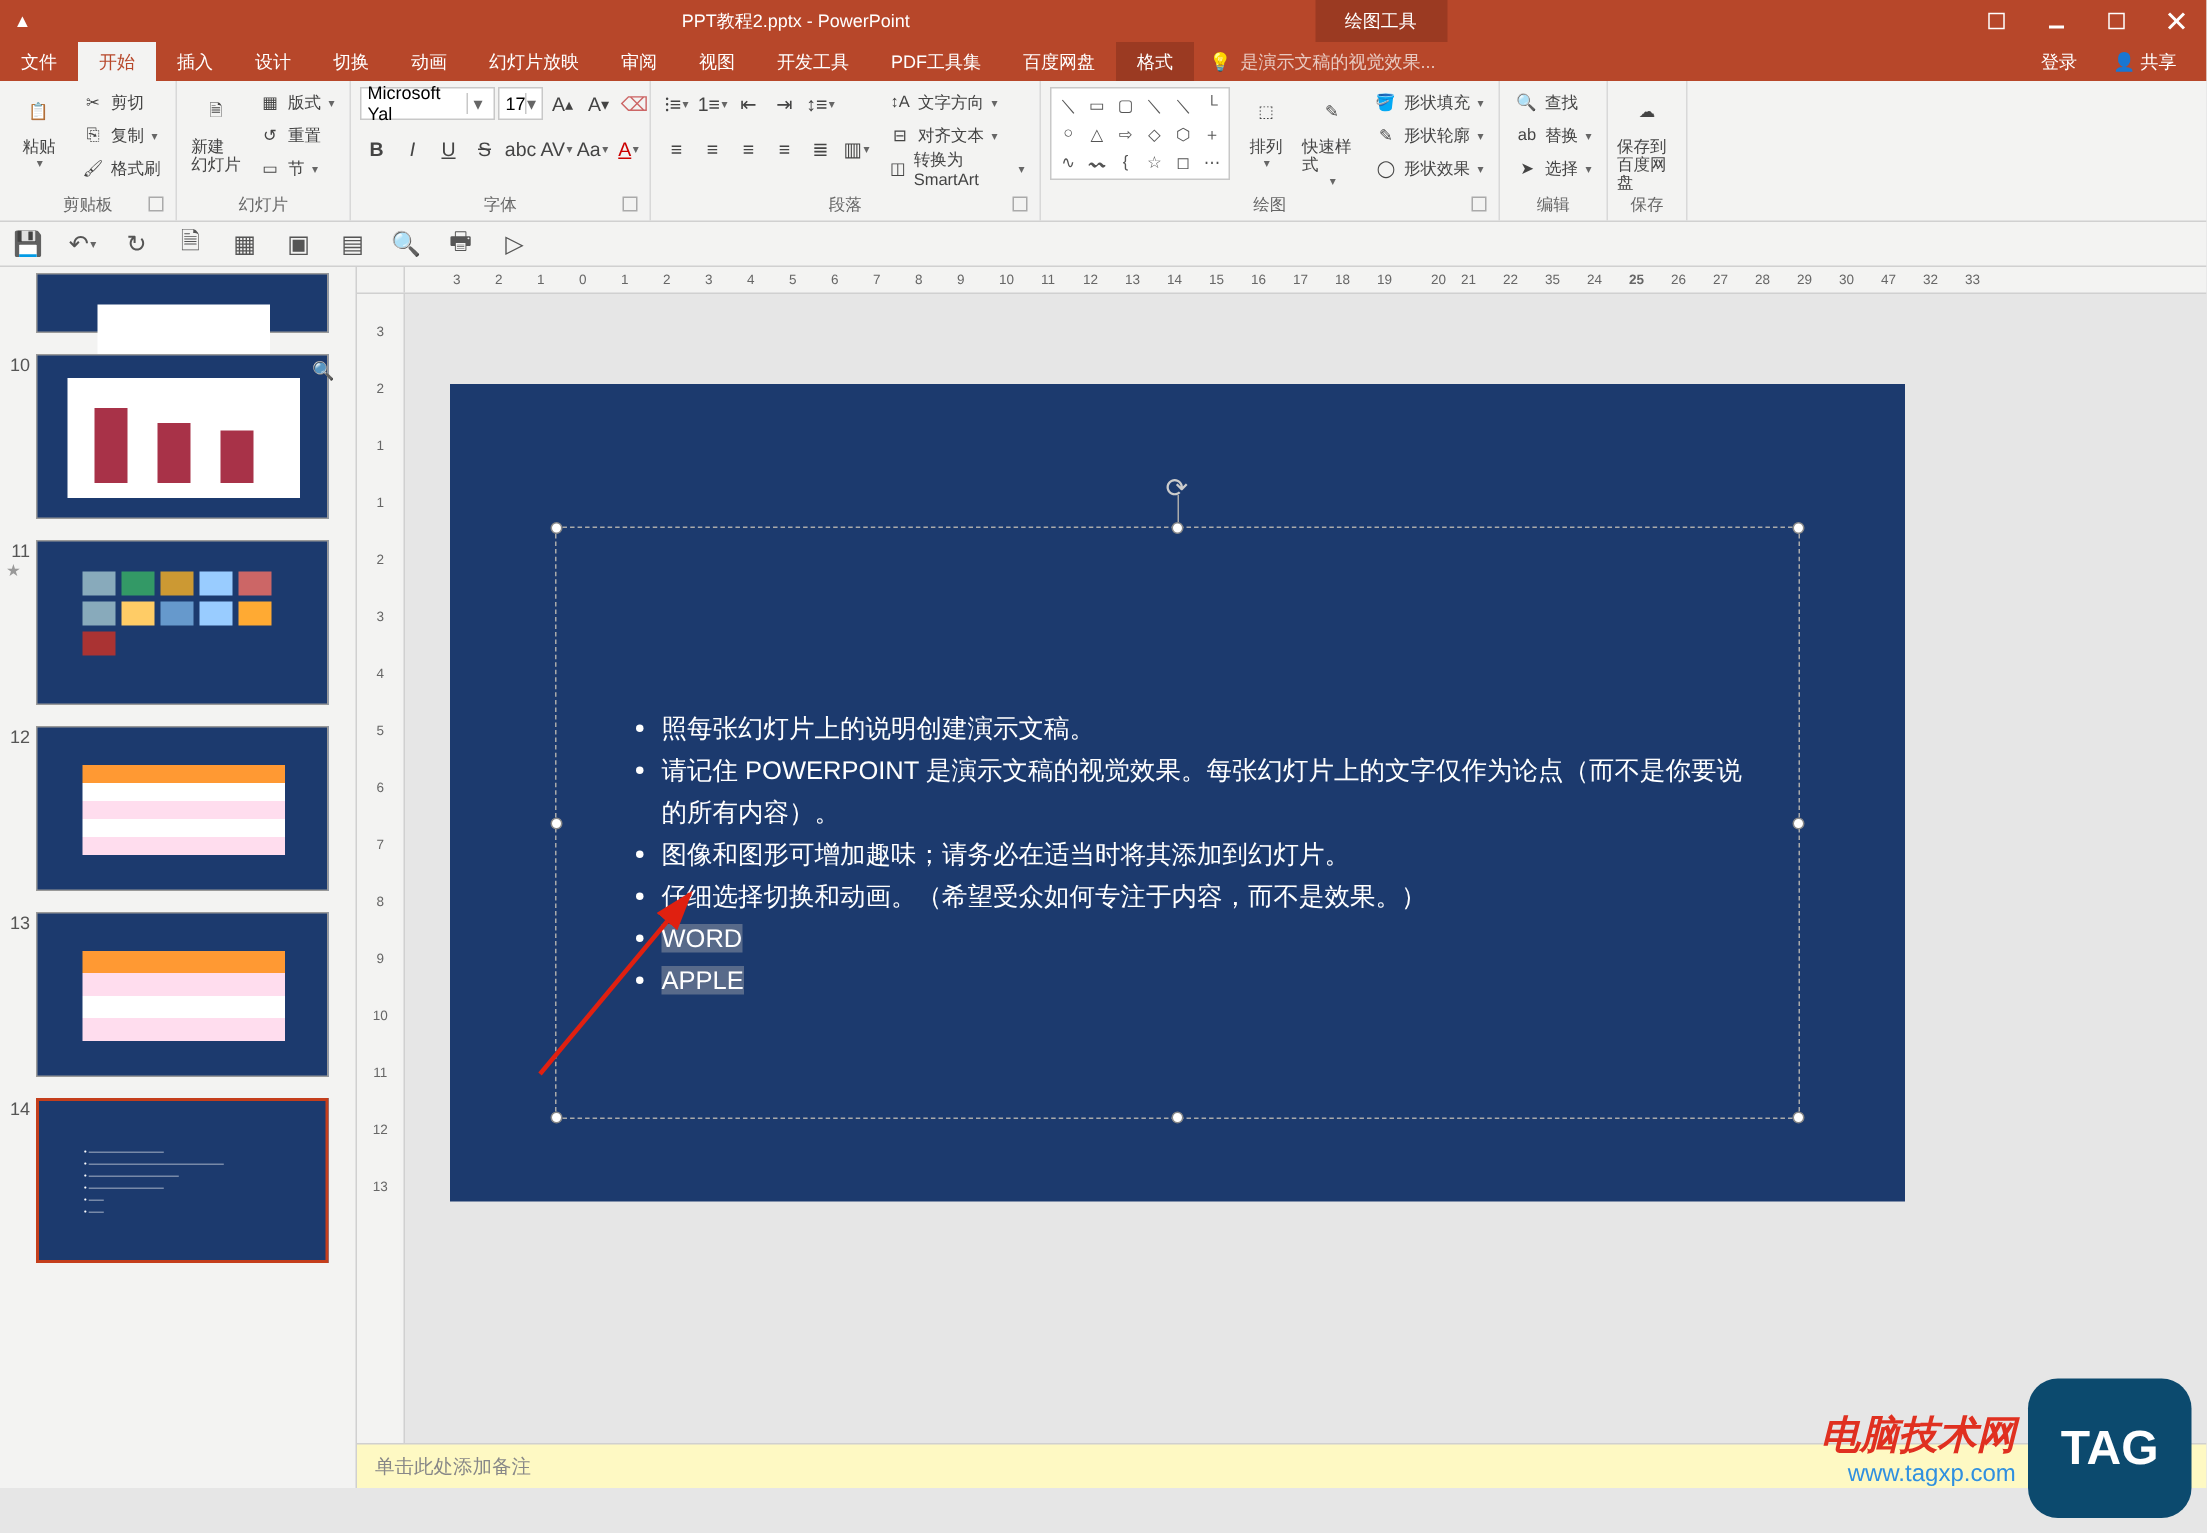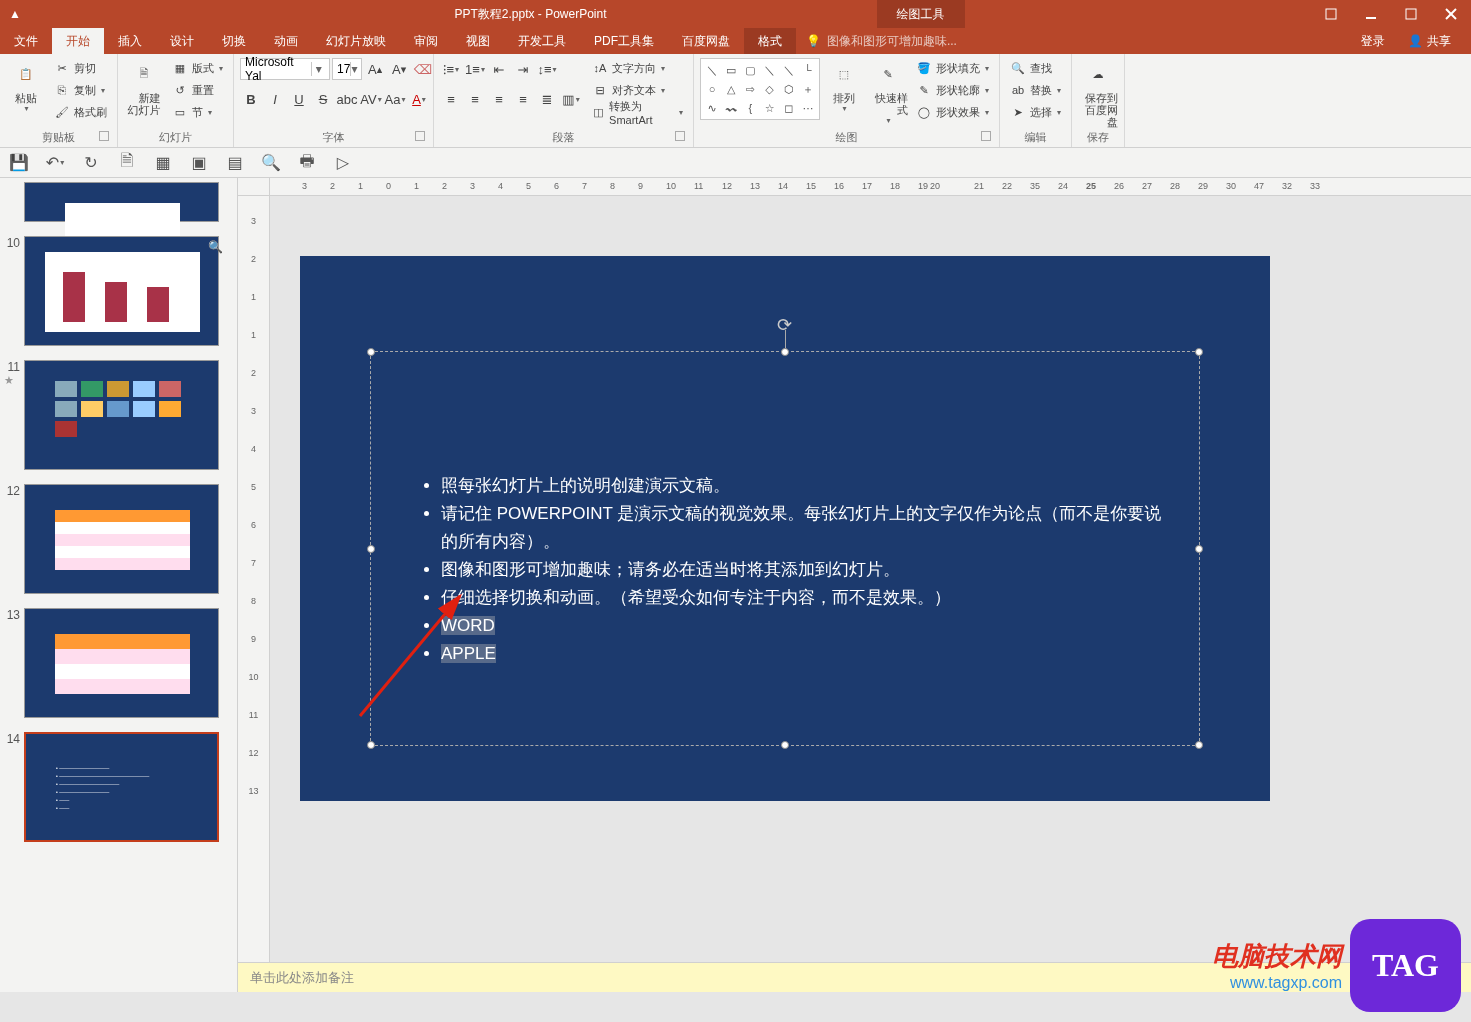--- a/index.html
+++ b/index.html
@@ -26,21 +26,21 @@
 
 
 .ribbon { height: 94px; background: #f3f3f2; border-bottom: 1px solid #d0d0d0; display: flex; }
 .group { border-right: 1px solid #d8d8d8; padding: 4px 6px 2px; display: flex; flex-direction: column; }
 .group-body { flex: 1; display: flex; align-items: flex-start; gap: 4px; }
 .group-label { font-size: 11px; color: #666; text-align: center; height: 16px; line-height: 16px; position: relative; }
 .group-label .launcher { position: absolute; right: 2px; top: 2px; width: 10px; height: 10px; border: 1px solid #aaa; }
 
 .big-btn { display: flex; flex-direction: column; align-items: center; width: 40px; cursor: pointer; font-size: 11px; color: #444; }
 .big-btn .icon { width: 32px; height: 32px; margin-bottom: 2px; display: flex; align-items: center; justify-content: center; }
-.big-btn .label { text-align: right; line-height: 12px; }
+.big-btn .label { text-align: left; line-height: 12px; }
 
 .small-btn-col { display: flex; flex-direction: column; gap: 2px; }
 .small-btn { height: 20px; display: flex; align-items: center; gap: 4px; padding: 0 4px; cursor: pointer; font-size: 11px; color: #444; }
 .small-btn .sicon { width: 16px; height: 16px; display: flex; align-items: center; justify-content: center; }
 
 .font-row { display: flex; gap: 2px; align-items: center; margin-bottom: 4px; }
 .font-combo { border: 1px solid #c8c8c8; background: #fff; height: 22px; font-size: 12px; padding: 0 4px; display: flex; align-items: center; }
 .font-name { width: 90px; }
 .font-size { width: 30px; }
 .combo-arrow { width: 14px; border-left: 1px solid #c8c8c8; text-align: center; color: #666; }
@@ -94,21 +94,21 @@
 
 .red-arrow { position: absolute; left: 50px; top: 330px; pointer-events: none; }
 
 .notes { height: 30px; background: #fef9c3; border-top: 1px solid #d0d0d0; padding: 6px 12px; font-size: 13px; color: #888; }
 
 
 .watermark { position: absolute; right: 10px; bottom: 10px; display: flex; align-items: center; gap: 8px; justify-content: center; }
 .wm-text { text-align: right; }
 .wm-text .l1 { color: #e03020; font-size: 26px; font-weight: bold; font-style: italic; }
 .wm-text .l2 { color: #3090e0; font-size: 16px; }
-.wm-tag { background: #6d28d9; color: #fff; font-size: 32px; font-weight: bold; padding: 28px 22px; border-radius: 20px; font-family: Liberation Serif, serif; }
+.wm-tag { background: #0c4a6e; color: #fff; font-size: 32px; font-weight: bold; padding: 28px 22px; border-radius: 20px; }
 
 
 .t9a { left: 40px; top: 20px; width: 115px; height: 70px; }
 .t10a { left: 20px; top: 15px; width: 155px; height: 80px; }
 .t12a,.t13a { left: 30px; top: 25px; width: 135px; height: 60px; background: #fff; }
 .bar { position: absolute; background: #a83248; bottom: 10px; width: 22px; }
 .t11-imgs { position: absolute; left: 30px; top: 20px; display: flex; flex-wrap: wrap; gap: 4px; width: 140px; }
 .t11-imgs div { width: 22px; height: 16px; background: #8ab; }
 .t14-lines { position: absolute; left: 30px; top: 30px; color: #fff; font-size: 5px; line-height: 8px; }
 </style>
@@ -154,21 +154,21 @@
   <div class="tab">动画</div>
   <div class="tab">幻灯片放映</div>
   <div class="tab">审阅</div>
   <div class="tab">视图</div>
   <div class="tab">开发工具</div>
   <div class="tab">PDF工具集</div>
   <div class="tab">百度网盘</div>
   <div class="tab context">格式</div>
   <div class="tell-me">
     <span>💡</span>
-    <span>图像和图形可增加趣味...</span>
+    <span>是演示文稿的视觉效果...</span>
   </div>
   <div class="right-area">
     <div class="right-btn">登录</div>
     <div class="right-btn">👤 <span>共享</span></div>
   </div>
 </div>
 
 <div class="ribbon">
 
   <div class="group">
@@ -482,21 +482,21 @@
           <span class="tick" style="left: 364px;">10</span>
           <span class="tick" style="left: 392px;">11</span>
           <span class="tick" style="left: 420px;">12</span>
           <span class="tick" style="left: 448px;">13</span>
           <span class="tick" style="left: 476px;">14</span>
           <span class="tick" style="left: 504px;">15</span>
           <span class="tick" style="left: 532px;">16</span>
           <span class="tick" style="left: 560px;">17</span>
           <span class="tick" style="left: 588px;">18</span>
           <span class="tick" style="left: 616px;">19</span>
-          <span class="tick" style="left: 628px;">20</span>
+          <span class="tick" style="left: 652px;">20</span>
           <span class="tick" style="left: 672px;">21</span>
           <span class="tick" style="left: 700px;">22</span>
           <span class="tick" style="left: 728px;">35</span>
           <span class="tick" style="left: 756px;">24</span>
           <span class="tick" style="left: 784px; font-weight: bold;">25</span>
           <span class="tick" style="left: 812px;">26</span>
           <span class="tick" style="left: 840px;">27</span>
           <span class="tick" style="left: 868px;">28</span>
           <span class="tick" style="left: 896px;">29</span>
           <span class="tick" style="left: 924px;">30</span>

